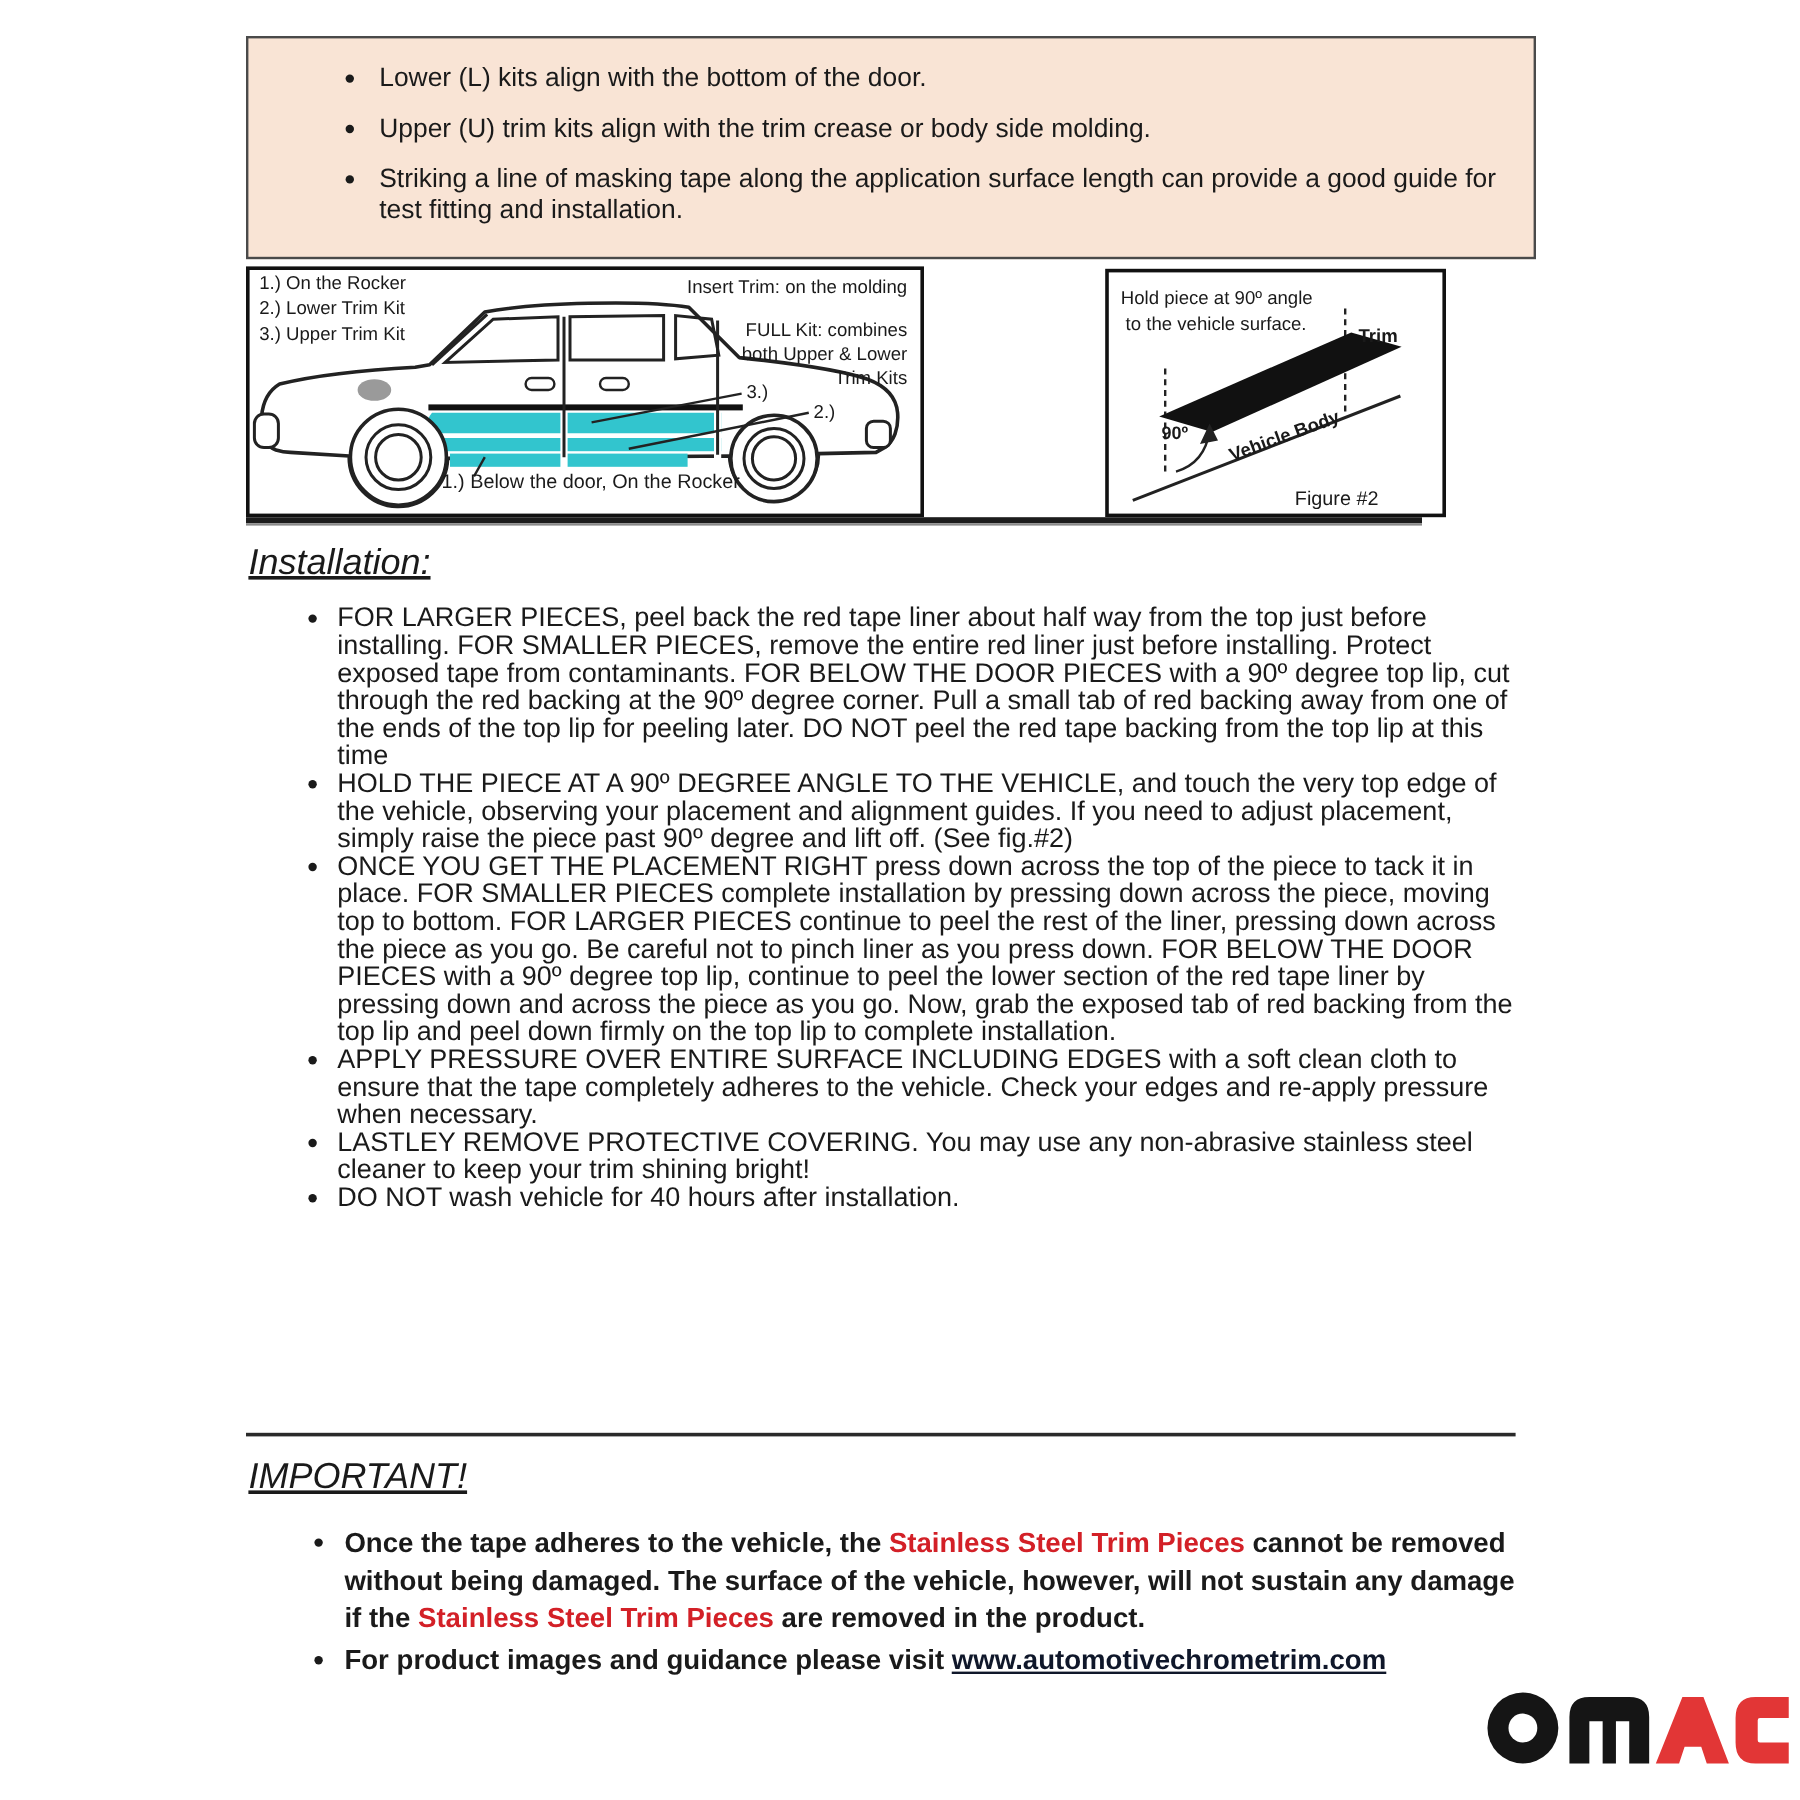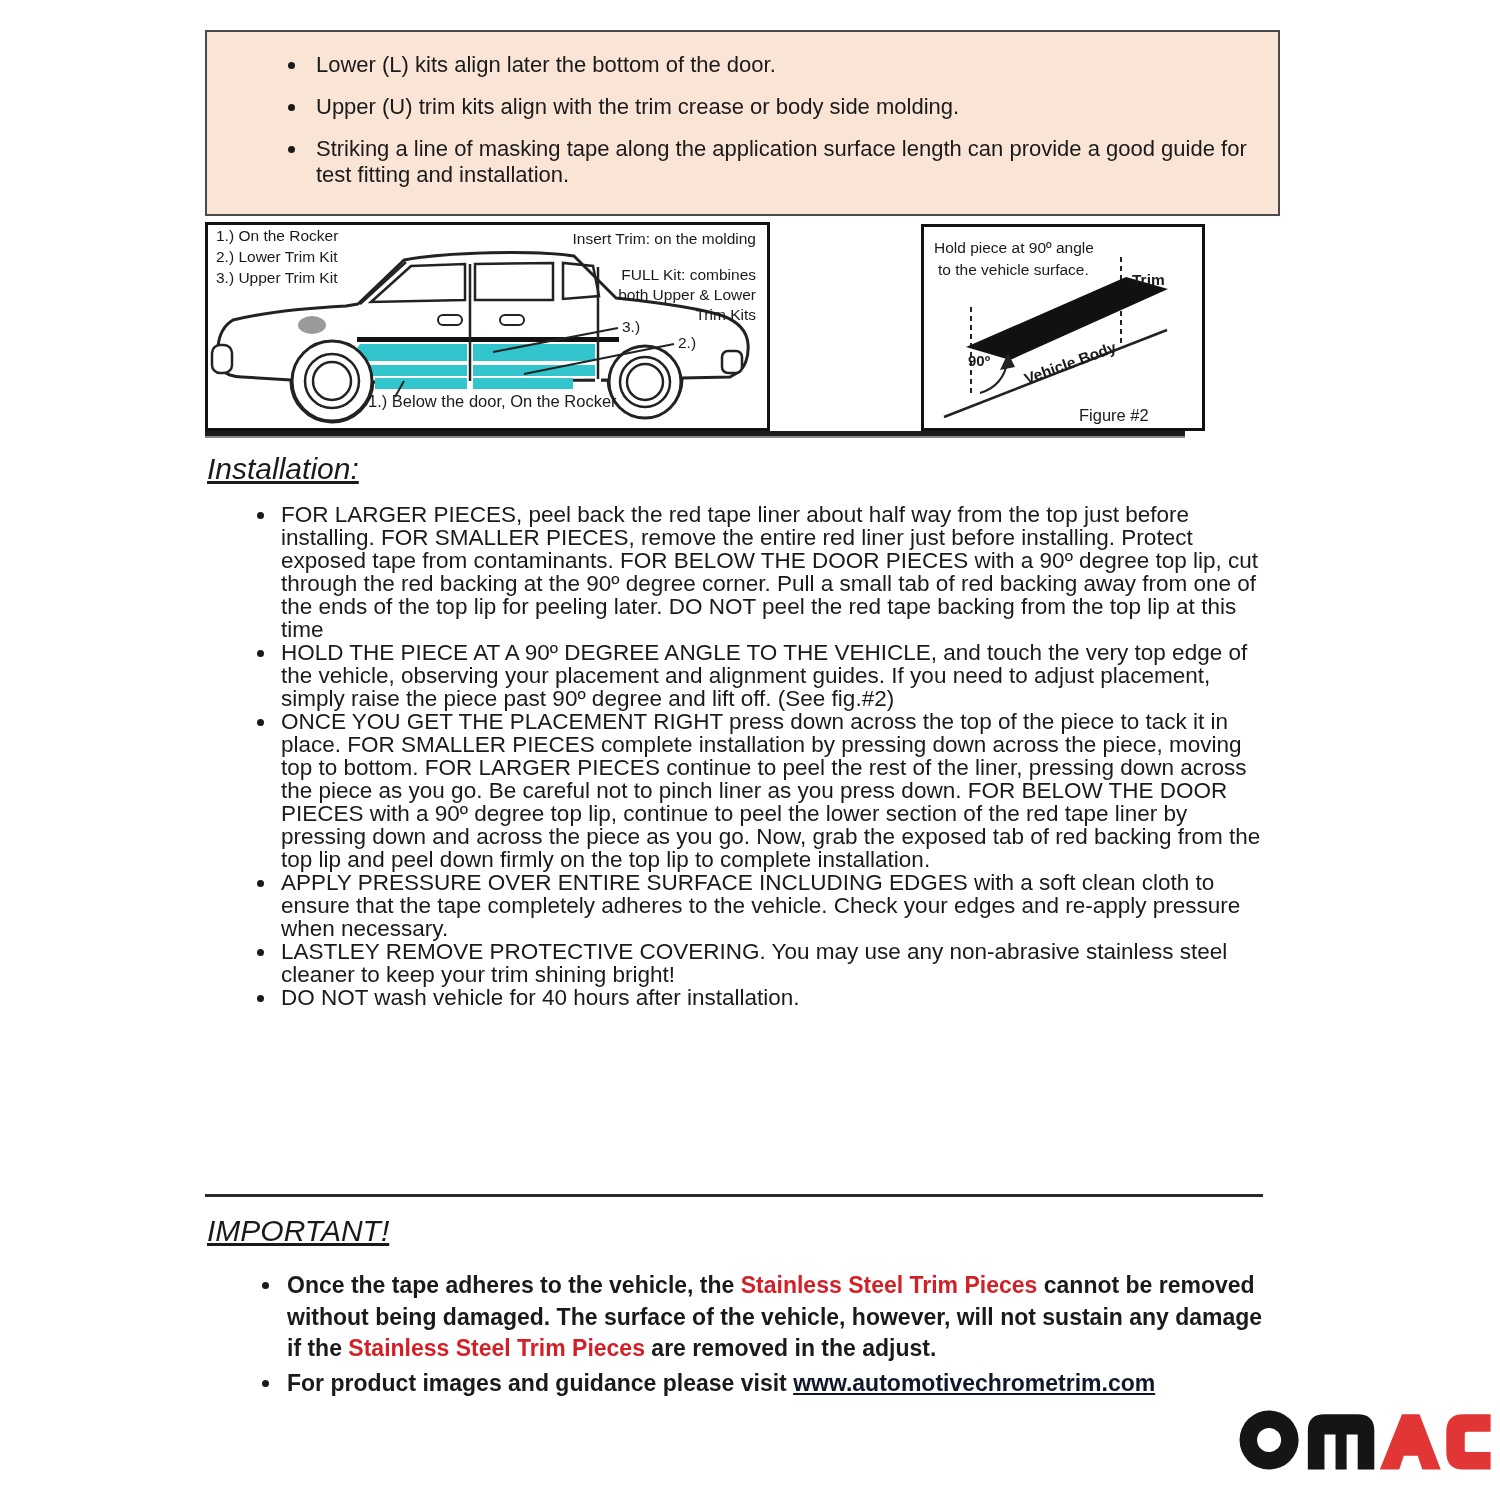--- a/index.html
+++ b/index.html
@@ -76,21 +76,21 @@
   .seg-link { color:#0f172a; text-decoration:underline; cursor:pointer; }
 
   
   .logo { position:absolute; left:1237px; top:1404px; width:258px; height:74px; }
 </style>
 </head>
 <body>
 
 <section class="tip-box">
   <ul class="tip-list">
-    <li>Lower (L) kits align later the bottom of the door.</li>
+    <li>Lower (L) kits align with the bottom of the door.</li>
     <li>Upper (U) trim kits align with the trim crease or body side molding.</li>
     <li>Striking a line of masking tape along the application surface length can provide a good guide for test fitting and installation.</li>
   </ul>
 </section>
 
 <figure class="car-box" style="margin:0;">
   <svg viewBox="0 0 559 203" width="559" height="203">
 
     <g>
       <path d="M 22,150 C 12,146 8,136 10,122 C 11,110 15,101 25,95 C 58,87 100,83 138,81 L 150,79 L 196,35 C 238,27 328,25 366,31 L 408,73 C 455,78 495,84 515,91 C 531,97 539,107 540,119 C 541,132 537,143 529,148 L 522,152 L 474,153 A 37 37 0 0 1 400,155 L 165,157 A 41 41 0 0 1 83,155 L 34,152 C 28,152 25,151 22,150 Z" fill="#ffffff" stroke="#222" stroke-width="3" stroke-linejoin="round"></path>
@@ -175,21 +175,21 @@
   <li>HOLD THE PIECE AT A 90º DEGREE ANGLE TO THE VEHICLE, and touch the very top edge of the vehicle, observing your placement and alignment guides. If you need to adjust placement, simply raise the piece past 90º degree and lift off. (See fig.#2)</li>
   <li>ONCE YOU GET THE PLACEMENT RIGHT press down across the top of the piece to tack it in place.  FOR SMALLER PIECES complete installation by pressing down across the piece, moving top to bottom. FOR LARGER PIECES continue to peel the rest of the liner, pressing down across the piece as you go. Be careful not to pinch liner as you press down. FOR BELOW THE DOOR PIECES with a 90º degree top lip, continue to peel the lower section of the red tape liner by pressing down and across the piece as you go. Now, grab the exposed tab of red backing from the top lip and peel down firmly on the top lip to complete installation.</li>
   <li>APPLY PRESSURE OVER ENTIRE SURFACE INCLUDING EDGES with a soft clean cloth to ensure that the tape completely adheres to the vehicle. Check your edges and re-apply pressure when necessary.</li>
   <li>LASTLEY REMOVE PROTECTIVE COVERING. You may use any non-abrasive stainless steel cleaner to keep your trim shining bright!</li>
   <li>DO NOT wash vehicle for 40 hours after installation.</li>
 </ul>
 
 <div class="hr2"></div>
 <h2 class="important-title" style="margin:0; font-weight:normal;">IMPORTANT!</h2>
 <ul class="important-list">
-  <li><span class="seg-plain">Once the tape adheres to the vehicle, the </span><span class="seg-red">Stainless Steel Trim Pieces</span><span class="seg-plain"> cannot be removed without being damaged. The surface of the vehicle, however, will not sustain any damage if the </span><span class="seg-red">Stainless Steel Trim Pieces</span><span class="seg-plain"> are removed in the adjust.</span></li>
+  <li><span class="seg-plain">Once the tape adheres to the vehicle, the </span><span class="seg-red">Stainless Steel Trim Pieces</span><span class="seg-plain"> cannot be removed without being damaged. The surface of the vehicle, however, will not sustain any damage if the </span><span class="seg-red">Stainless Steel Trim Pieces</span><span class="seg-plain"> are removed in the product.</span></li>
   <li><span class="seg-plain">For product images and guidance please visit </span><span class="seg-link">www.automotivechrometrim.com</span></li>
 </ul>
 
 <div class="logo">
   <svg viewBox="0 0 278 78" width="258" height="72">
     <g>
       <circle cx="34" cy="39" r="32" fill="#151515"></circle>
       <circle cx="34" cy="39" r="13" fill="#ffffff"></circle>
     </g>
     <path fill="#151515" d="M 76,71 L 76,29 Q 76,11 94,11 L 130,11 Q 148,11 148,29 L 148,71 L 130,71 L 130,33 L 118,33 L 118,71 L 106,71 L 106,33 L 94,33 L 94,71 Z"></path>

